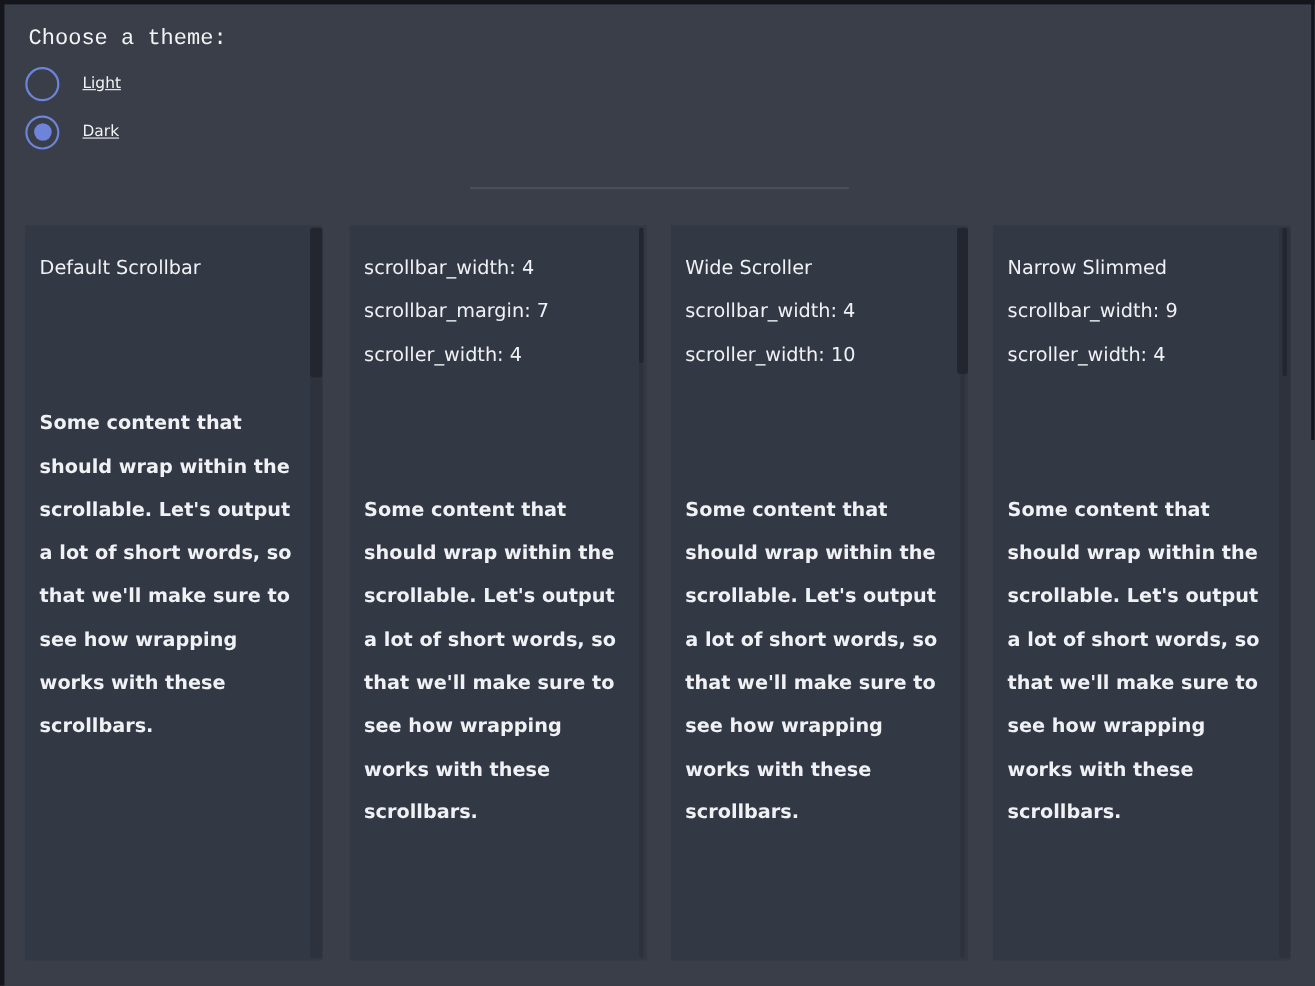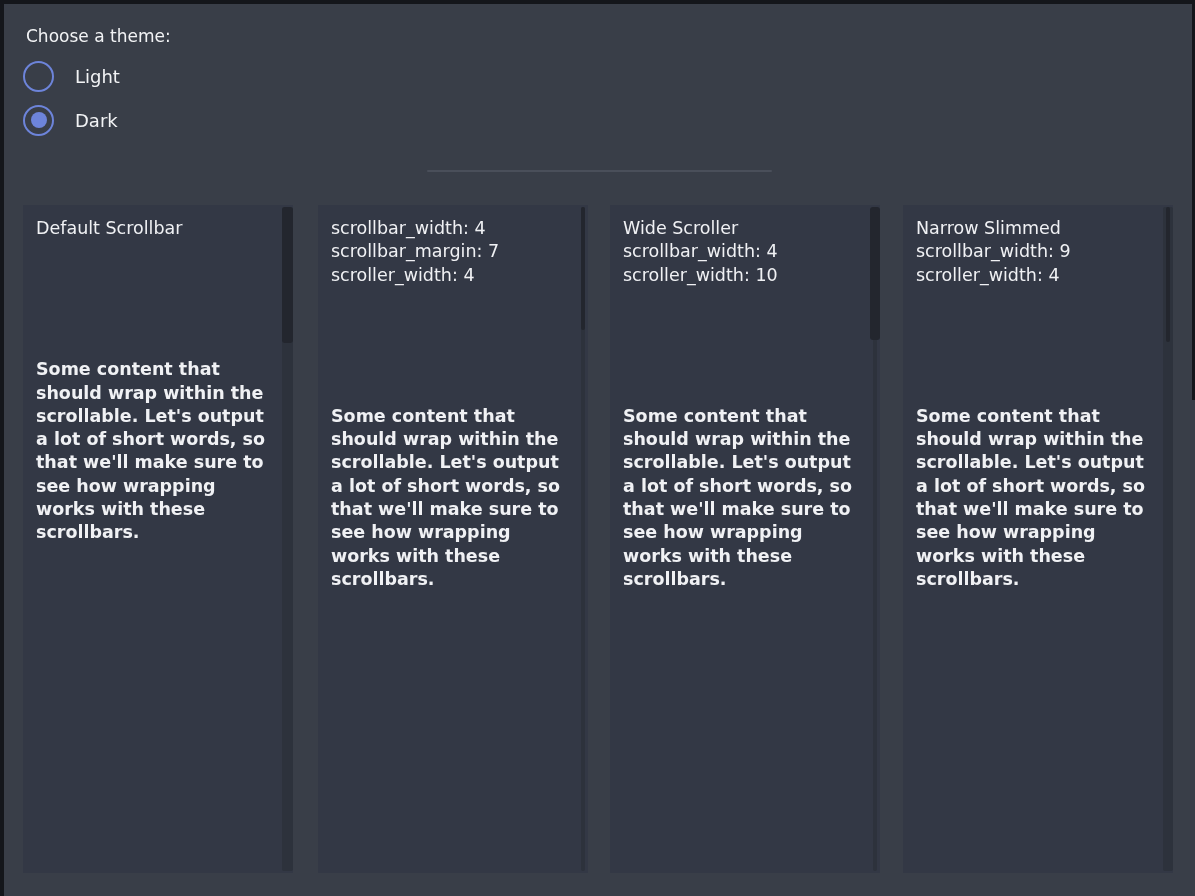--- a/index.html
+++ b/index.html
@@ -13,42 +13,43 @@
   }
   .edge { position: absolute; background: #14161b; z-index: 10; }
   .edge-top { top: 0; left: 0; width: 100%; height: 4px; }
   .edge-left { top: 0; left: 0; width: 4px; height: 100%; }
   .edge-right { top: 0; right: 0; width: 3px; height: 400px; }
 
   
   .theme-chooser { position: absolute; left: 23px; top: 24px; }
   .prompt {
     margin-left: 3px;
-    font-size: 17px; line-height: 24px;
+    font-size: 20px; line-height: 24px;
     color: #f2f3f5;
+    font-family: Liberation Mono, monospace;
   }
   .radio-group { margin-top: 6px; }
   .radio-row {
     display: flex; align-items: center;
     height: 44px;
     cursor: pointer;
   }
   .radio-circle {
     width: 27px; height: 27px;
     border: 2px solid #6d84da;
     border-radius: 50%;
     display: flex; align-items: center; justify-content: center;
     flex: 0 0 auto;
     box-sizing: content-box;
   }
   .radio-dot { width: 16px; height: 16px; border-radius: 50%; background: transparent; }
   .radio-row.checked .radio-dot { background: #6d84da; }
   .radio-label {
     margin-left: 21px;
-    font-size: 18px; color: #f2f3f5;
+    font-size: 14px; color: #f2f3f5; text-decoration: underline;
   }
 
   
   .divider {
     position: absolute;
     top: 170px; left: 427px;
     width: 345px; height: 2px;
     background: #4a4f5a;
     border-radius: 1px;
   }
@@ -62,21 +63,21 @@
   }
   .panel-scrollable {
     position: absolute; inset: 0;
     padding: 12px 24px 0 13px;
     box-sizing: border-box;
     color: #f0f1f4;
     font-size: 17.5px;
     line-height: 23.3px;
     overflow: hidden;
   }
-  .panel-title, .config-line, .body-line { white-space: nowrap; }
+  .panel-title, .config-line, .body-line { white-space: nowrap; margin-top: 16px; }
   .panel-body { margin-top: 118px; font-weight: bold; }
   .scroll-track {
     position: absolute;
     top: 2px; bottom: 2px;
     background: #2d323c;
     border-radius: 2px;
   }
   .scroll-thumb {
     position: absolute;
     top: 0;

